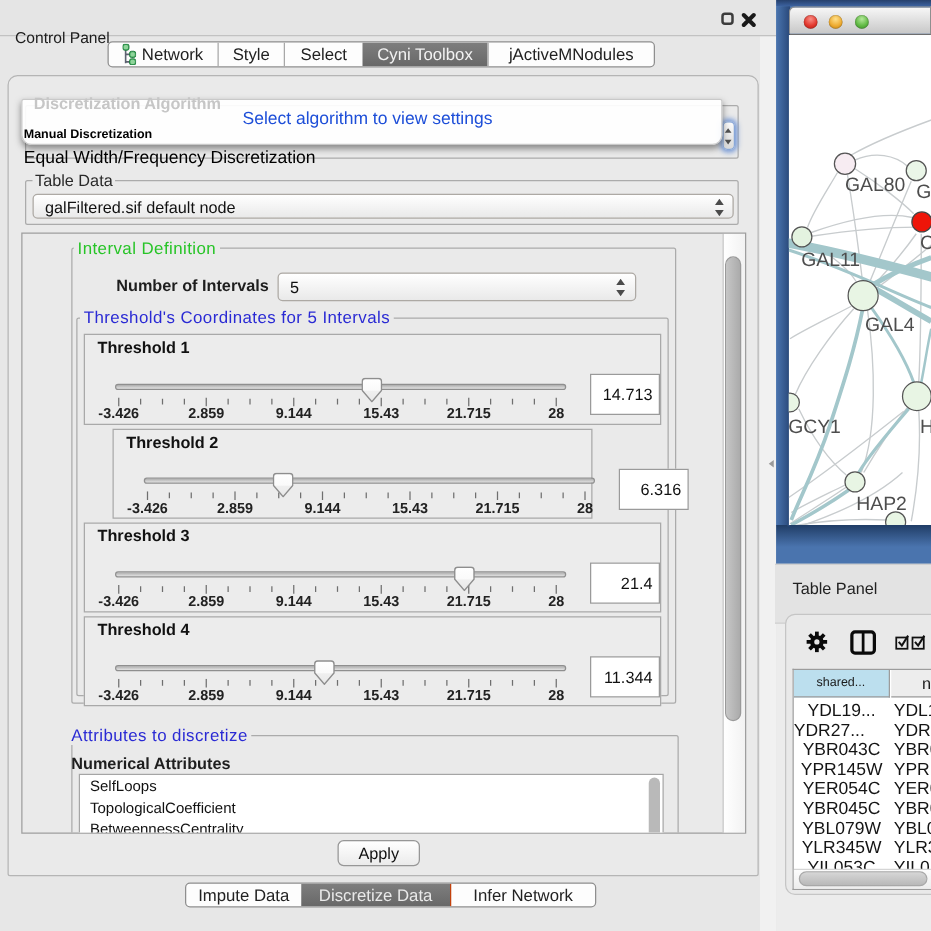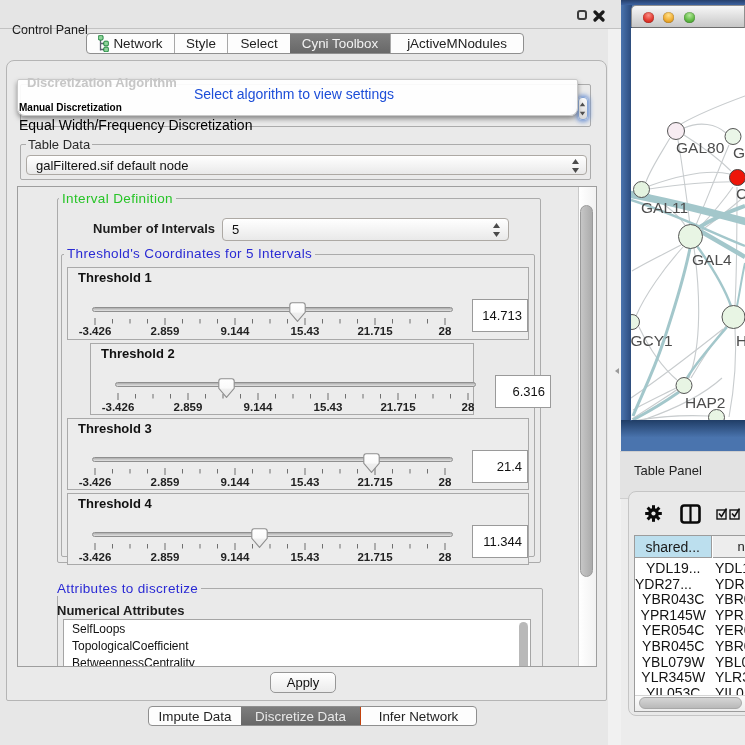--- a/index.html
+++ b/index.html
@@ -388,21 +388,21 @@
   </svg>
   <svg class="abs" style="left:87px;top:15px;" width="30" height="13" viewBox="0 0 30 13">
     <g fill="none" stroke="#111" stroke-width="1.4">
       <rect x="1" y="3" width="9" height="9"></rect>
       <rect x="14" y="3" width="9" height="9"></rect>
       <path d="M3 6.5 L5.5 9.5 L10.5 1.5" stroke-width="1.6"></path>
       <path d="M16 6.5 L18.5 9.5 L23.5 1.5" stroke-width="1.6"></path>
     </g>
   </svg>
   <div class="abs" style="left:5px;top:43px;width:125px;height:177px;background:#fff;border:1px solid #9c9c9c;border-right:none;overflow:hidden;">
-  <div class="abs" style="left:0;top:0;width:76.5px;height:22px;background:#bcdfee;border-right:1px solid #9c9c9c;border-bottom:1px solid #9c9c9c;text-align:center;font-size:14px;color:#1a1a1a;line-height:22px;">shared...</div>
+  <div class="abs" style="left:0;top:0;width:76.5px;height:22px;background:#bcdfee;border-right:1px solid #9c9c9c;border-bottom:1px solid #9c9c9c;text-align:center;font-size:10px;color:#1a1a1a;line-height:22px;">shared...</div>
   <div class="abs" style="left:77.5px;top:0;width:50px;height:22px;background:#ededed;border-bottom:1px solid #9c9c9c;font-size:13px;color:#1a1a1a;line-height:22px;padding-left:25px;">n</div>
   <div class="abs" style="left:0;top:25.0px;width:76.5px;height:15.6px;text-align:center;font-size:14px;color:#141414;line-height:15px;">YDL19...</div>
   <div class="abs" style="left:80px;top:25.0px;font-size:14px;color:#141414;line-height:15px;">YDL1</div>
   <div class="abs" style="left:0;top:40.6px;width:76.5px;height:15.6px;text-align:left;font-size:14px;color:#141414;line-height:15px;">YDR27...</div>
   <div class="abs" style="left:80px;top:40.6px;font-size:14px;color:#141414;line-height:15px;">YDR2</div>
   <div class="abs" style="left:0;top:56.2px;width:76.5px;height:15.6px;text-align:center;font-size:14px;color:#141414;line-height:15px;">YBR043C</div>
   <div class="abs" style="left:80px;top:56.2px;font-size:14px;color:#141414;line-height:15px;">YBR0</div>
   <div class="abs" style="left:0;top:71.8px;width:76.5px;height:15.6px;text-align:center;font-size:14px;color:#141414;line-height:15px;">YPR145W</div>
   <div class="abs" style="left:80px;top:71.8px;font-size:14px;color:#141414;line-height:15px;">YPR1</div>
   <div class="abs" style="left:0;top:87.4px;width:76.5px;height:15.6px;text-align:center;font-size:14px;color:#141414;line-height:15px;">YER054C</div>

